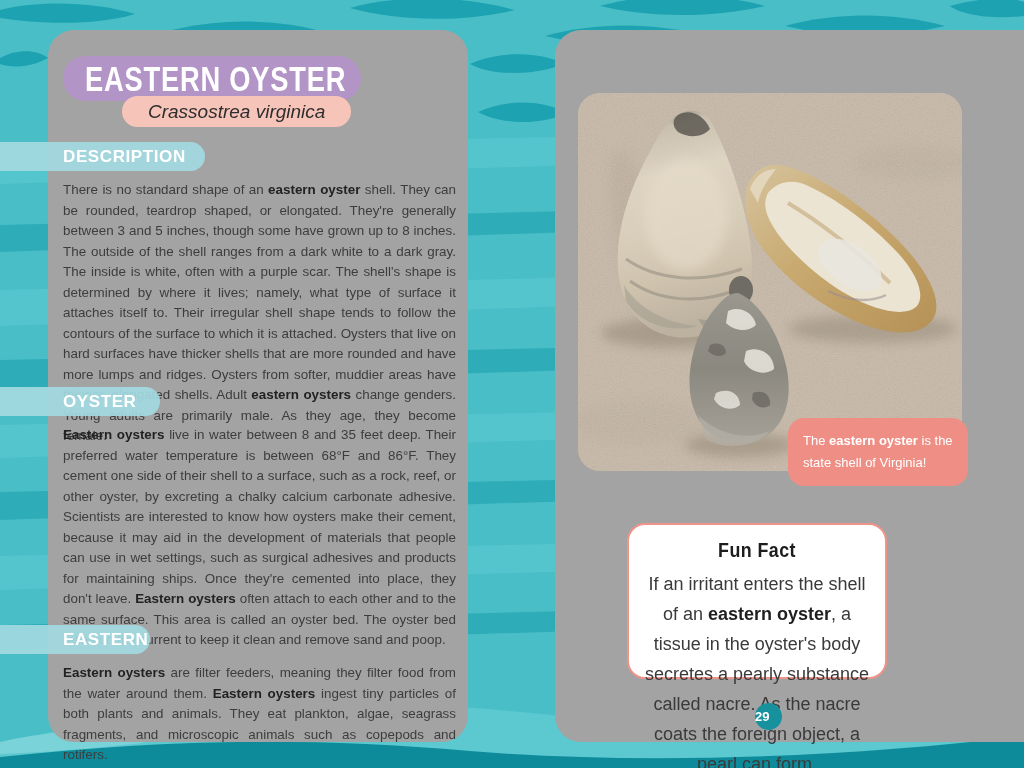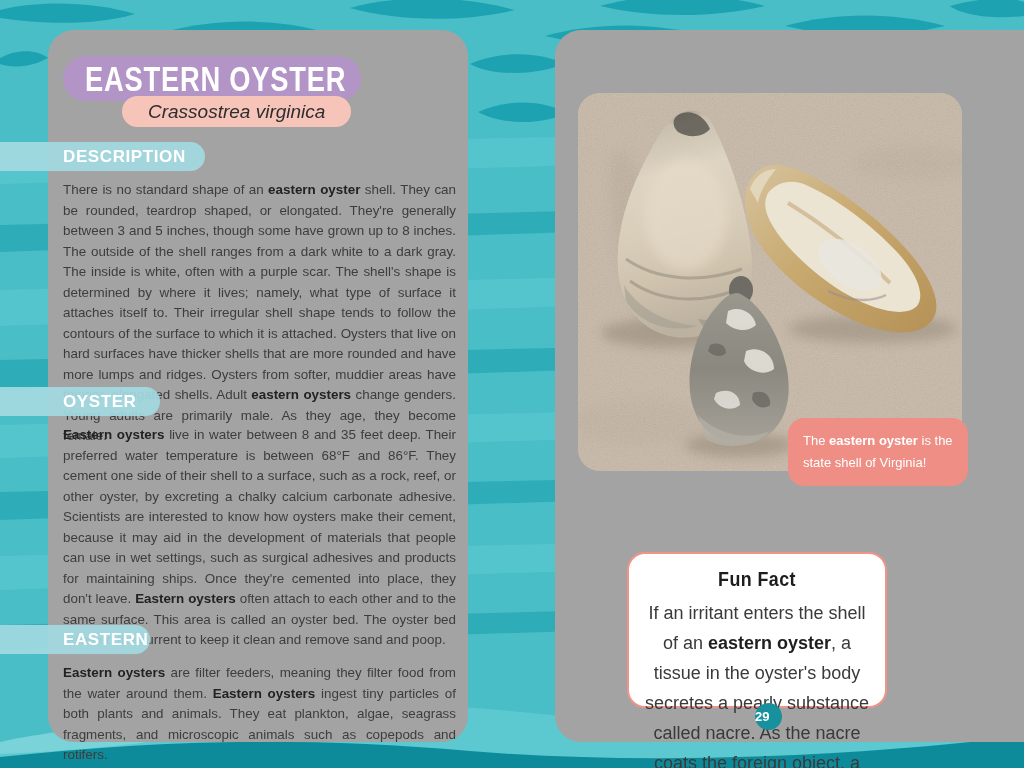--- a/index.html
+++ b/index.html
@@ -20,21 +20,21 @@
   .sec-banner{position:relative;left:-48px;height:29px;background:rgba(162,217,224,0.93);border-radius:0 15px 15px 0;box-sizing:border-box;padding-left:63px;}
   .sec1 .sec-banner{width:205px;} .sec2 .sec-banner{width:160px;} .sec3 .sec-banner{width:150px;}
   .sec-banner span{display:inline-block;line-height:29px;font-size:17px;font-weight:800;letter-spacing:.6px;color:#ffffff;white-space:nowrap;}
   .body-text{margin:9px 12px 0 15px;width:393px;font-size:13.4px;line-height:20.5px;color:#3d3d3d;text-align:justify;hyphens:auto;-webkit-hyphens:auto;}
   .body-text b{color:#222222;}
 
   
   .photo{position:absolute;left:23px;top:63px;width:384px;height:378px;border-radius:22px;overflow:hidden;background:#c7b8a6;}
   .callout{position:absolute;left:233px;top:388px;width:180px;box-sizing:border-box;background:#ee8e84;border-radius:16px;color:#ffffff;font-size:13px;line-height:22px;padding:12px 15px;z-index:3;}
   .callout b{color:#ffffff;}
-  .funfact{position:absolute;left:72px;top:522px;width:260px;height:156px;box-sizing:border-box;border:2.5px solid #f0948a;border-radius:18px;background:#ffffff;text-align:center;}
+  .funfact{position:absolute;left:72px;top:493px;width:260px;height:156px;box-sizing:border-box;border:2.5px solid #f0948a;border-radius:18px;background:#ffffff;text-align:center;}
   .ff-title{margin-top:13px;font-size:21px;font-weight:800;color:#1d1d1d;letter-spacing:.5px;transform:scaleX(.85);}
   .ff-body{padding:7px 15px 0;font-size:18px;line-height:30px;color:#3a3a3a;}
   .ff-body b{color:#1f1f1f;}
   .page-num{position:absolute;left:200px;top:673px;width:27px;height:27px;border-radius:50%;background:#17919e;color:#ffffff;font-size:13px;font-weight:700;text-align:left;line-height:27px;}
 </style>
 </head>
 <body>
 
 <div class="stage">
 

